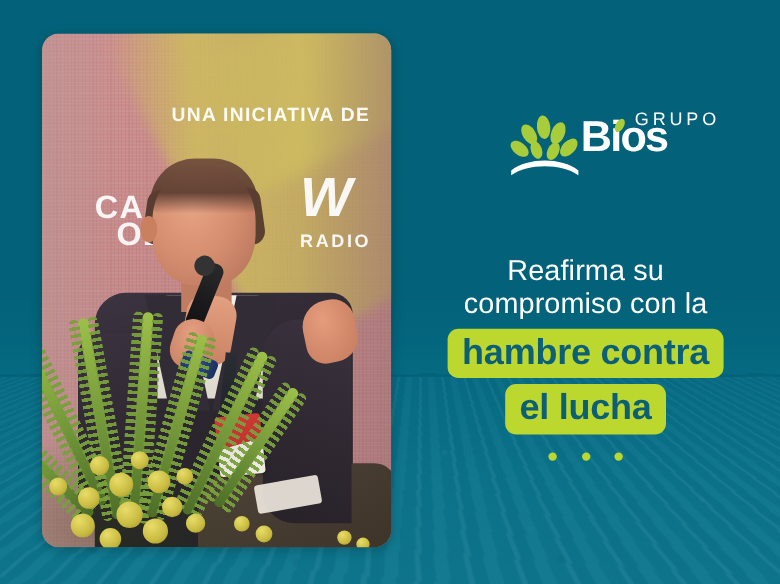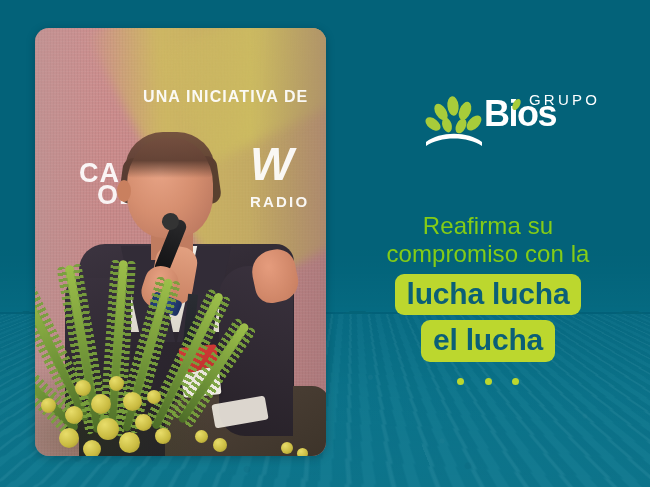--- a/index.html
+++ b/index.html
@@ -165,21 +165,21 @@
   
   .logo{position:absolute;left:424px;top:88px;width:200px;height:68px;}
   .logo-mark{position:absolute;left:0;top:4px;width:60px;height:58px;}
   .logo-bios{position:absolute;left:60px;top:8px;color:#ffffff;
     font-size:36px;font-weight:700;letter-spacing:-1.5px;line-height:1;}
   .logo-grupo{position:absolute;left:105px;top:4px;color:#ffffff;
     font-size:15px;font-weight:400;letter-spacing:3.2px;line-height:1;}
 
   
   .headline{position:absolute;left:330px;top:212px;width:316px;text-align:center;}
-  .hl-line{color:#84cc16;font-size:24px;font-weight:400;line-height:1.16;
+  .hl-line{color:#ffffff;font-size:24px;font-weight:400;line-height:1.16;
     letter-spacing:.1px;}
   .hl-hi-wrap{margin-top:6px;}
   .hl-hi{display:inline-block;background:#bcd72e;color:#0b5f77;
     font-size:30px;font-weight:700;line-height:1.02;padding:5px 12px 6px;
     border-radius:9px;letter-spacing:-.2px;white-space:nowrap;}
   .hl-hi.row1{margin-left:0;}
   .hl-hi.row2{margin-top:5px;}
 
   .dots{position:absolute;left:330px;top:372px;width:316px;text-align:center;}
   .dot{display:inline-block;width:7px;height:7px;border-radius:50%;
@@ -283,21 +283,21 @@
     <div class="logo-grupo">GRUPO</div>
     <div class="logo-bios">B<span style="position:relative;">i<svg width="13" height="13" viewBox="0 0 13 13" style="position:absolute;left:1px;top:5px;" aria-hidden="true">
             <ellipse cx="6.5" cy="6.5" rx="3.4" ry="6" fill="#a8cc3a" transform="rotate(30 6.5 6.5)"></ellipse>
           </svg></span>os</div>
   </div>
 
   <div class="headline">
     <div class="hl-line">Reafirma su</div>
     <div class="hl-line">compromiso con la</div>
     <div class="hl-hi-wrap">
-      <div><span class="hl-hi row1">lucha lucha</span></div>
+      <div><span class="hl-hi row1">hambre contra</span></div>
       <div><span class="hl-hi row2">el lucha</span></div>
     </div>
   </div>
 
   <div class="dots">
     <span class="dot"></span>
     <span class="dot"></span>
     <span class="dot"></span>
   </div>
 

